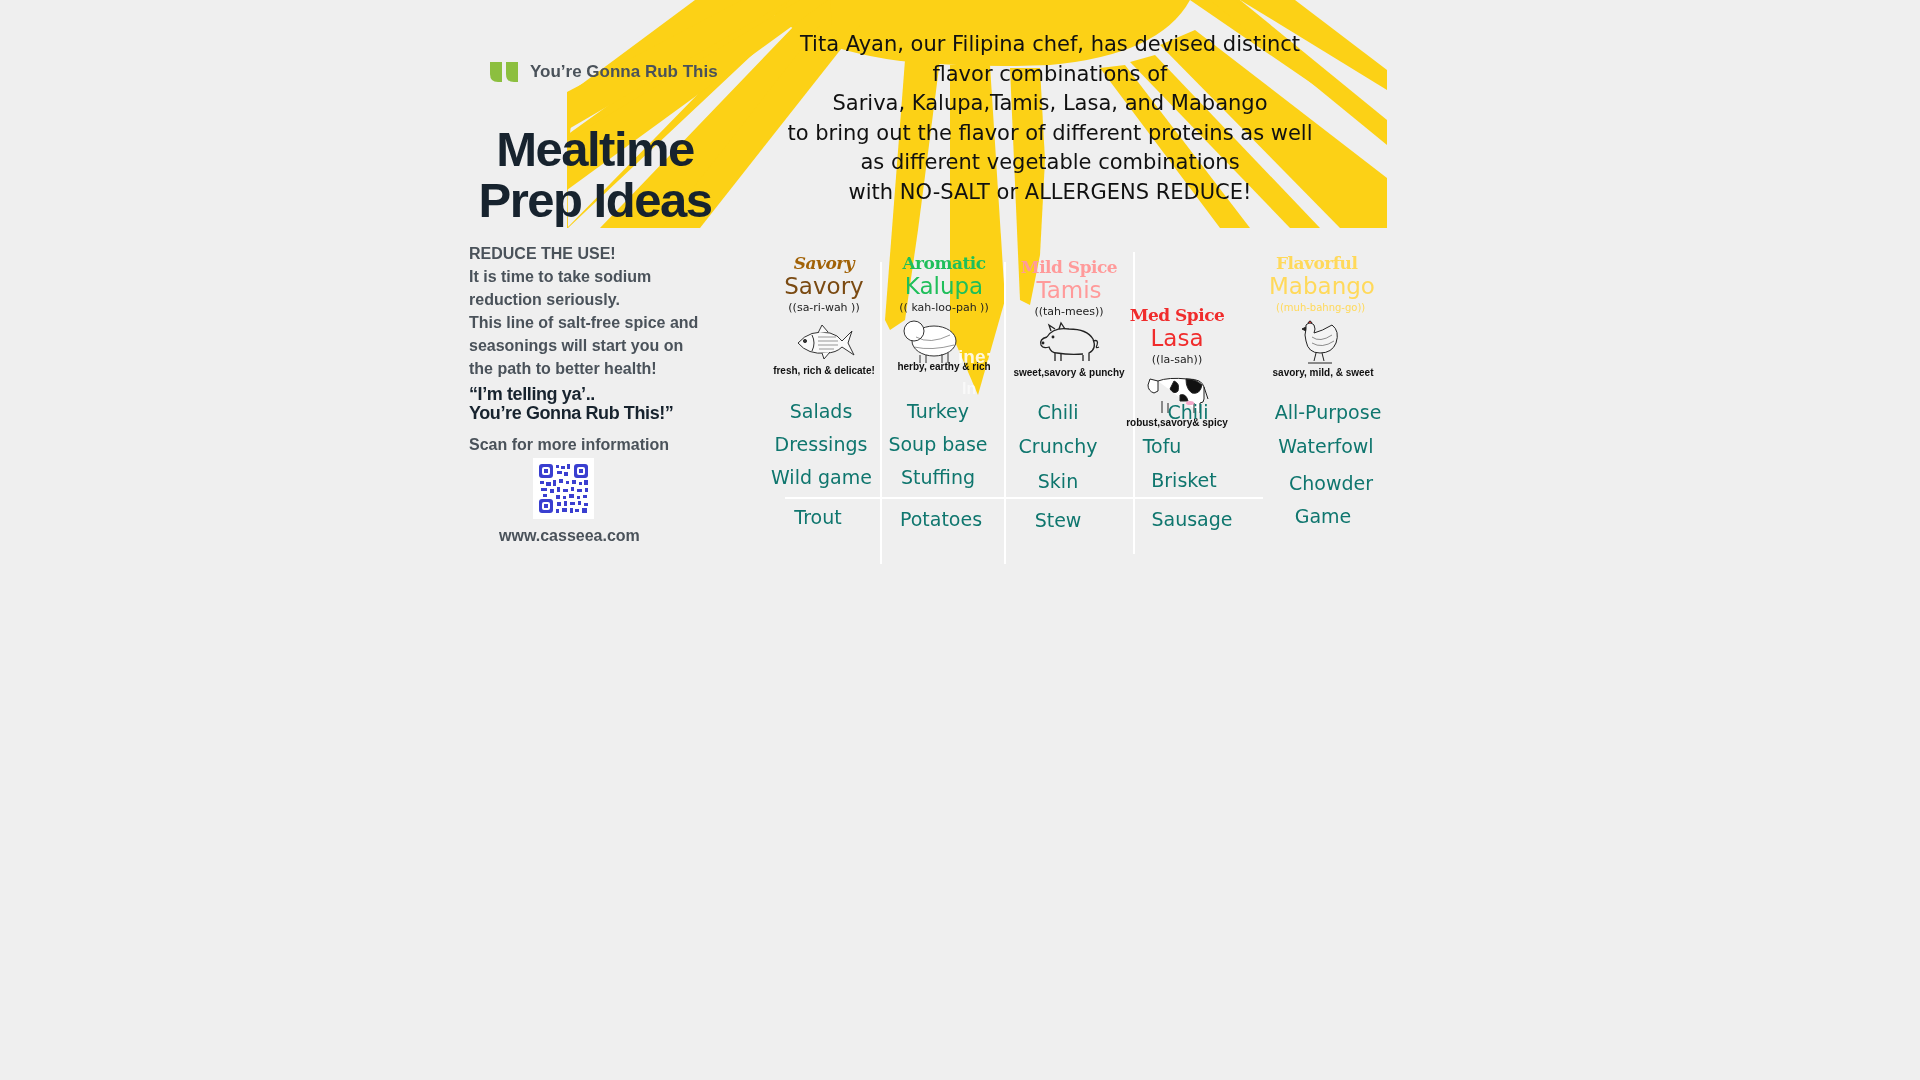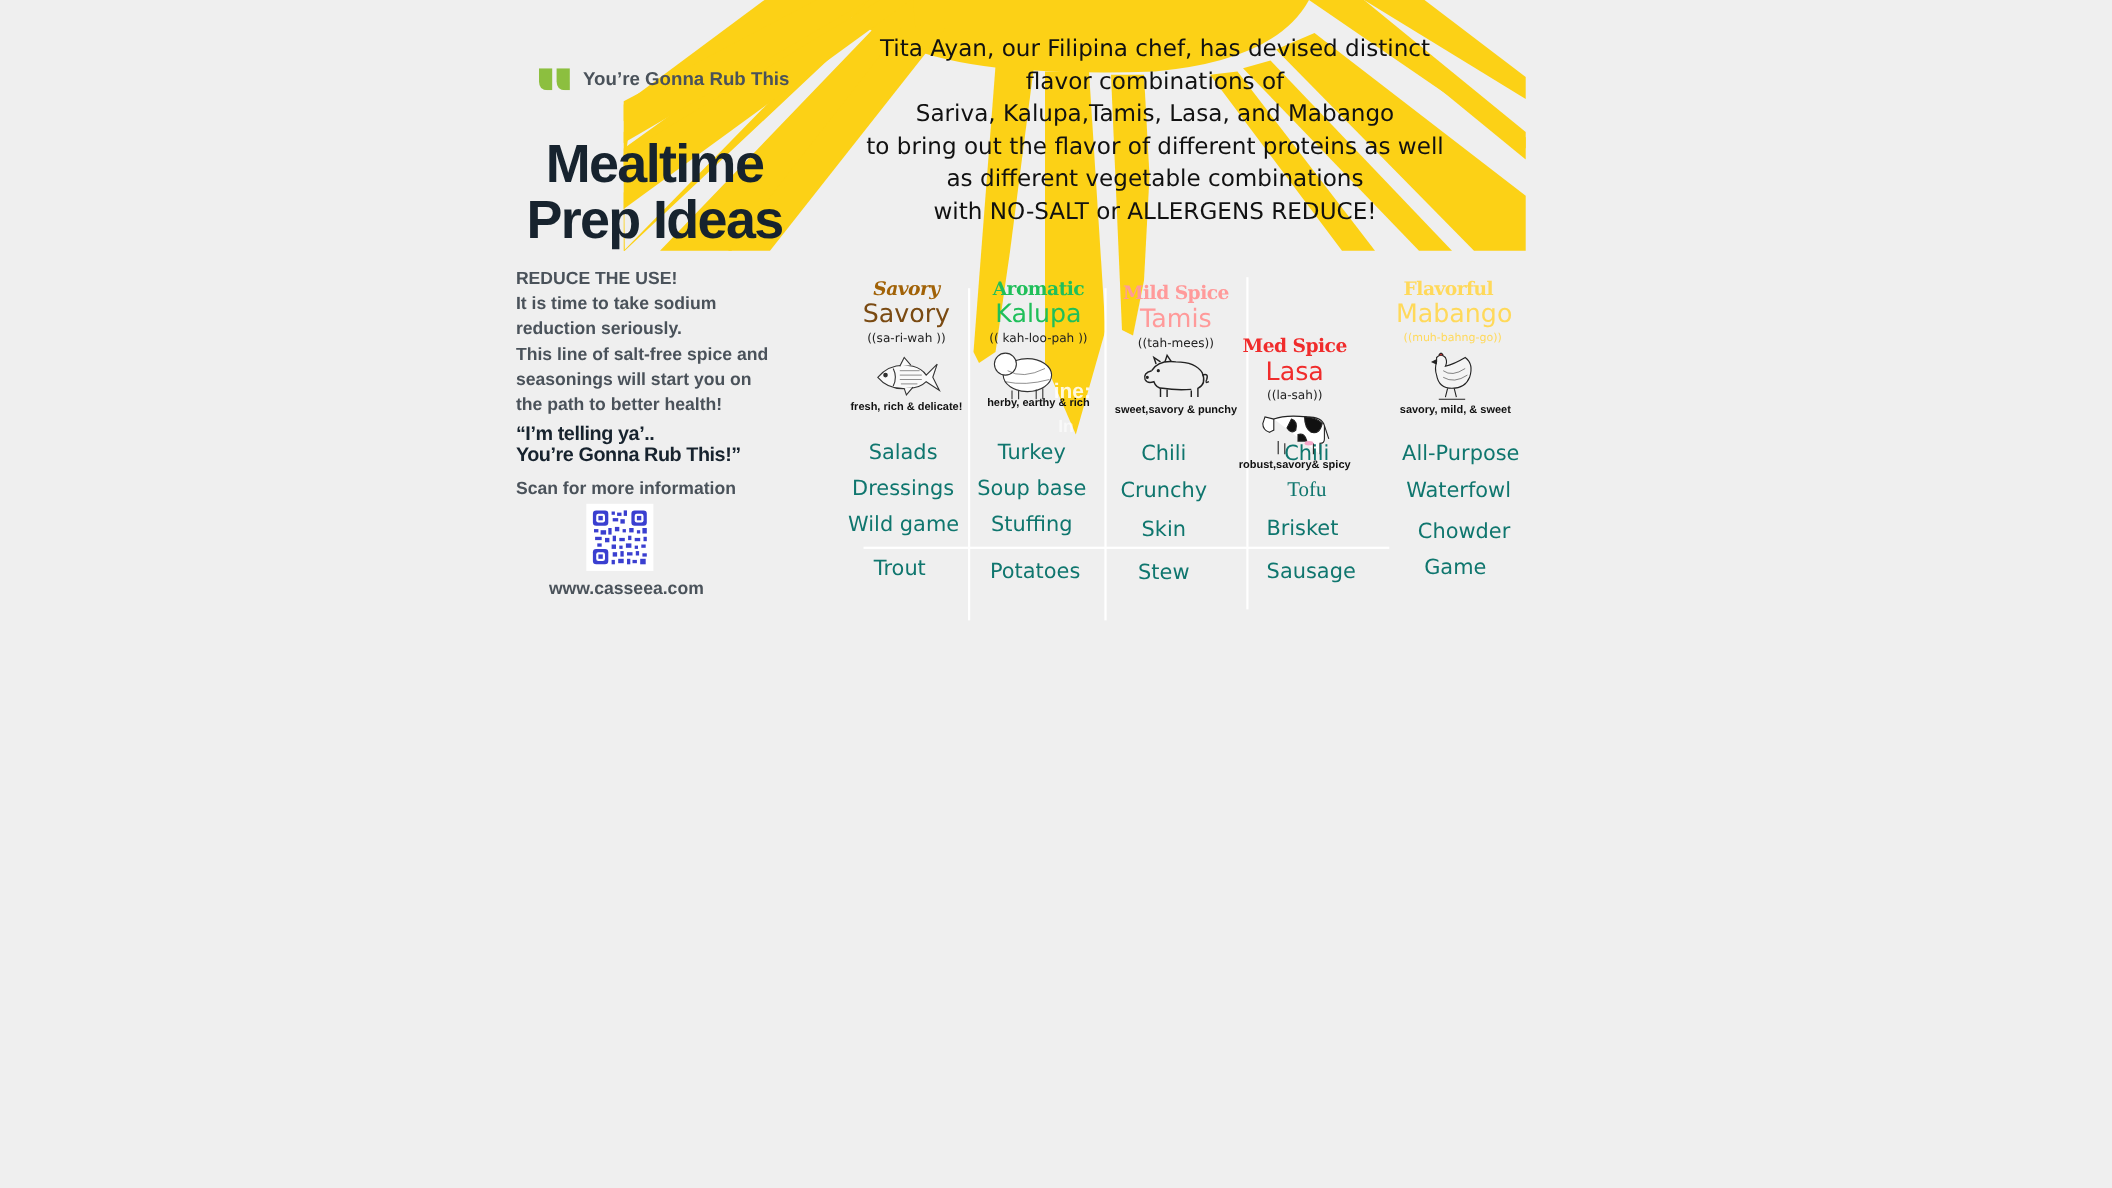--- a/index.html
+++ b/index.html
@@ -354,21 +354,21 @@
   <div class="uses" style="left:888px; top:433px; width:100px;">Soup base</div>
   <div class="uses" style="left:888px; top:466px; width:100px;">Stuffing</div>
   <div class="uses" style="left:891px; top:508px; width:100px;">Potatoes</div>
 
   <div class="uses" style="left:1008px; top:401px; width:100px;">Chili</div>
   <div class="uses" style="left:1008px; top:435px; width:100px;">Crunchy</div>
   <div class="uses" style="left:1008px; top:470px; width:100px;">Skin</div>
   <div class="uses" style="left:1008px; top:509px; width:100px;">Stew</div>
 
   <div class="uses" style="left:1138px; top:401px; width:100px;">Chili</div>
-  <div class="uses" style="left:1138px; top:435px; width:100px;font-family:Liberation Serif, serif;">Tofu</div>
+  <div class="uses" style="left:1112px; top:435px; width:100px;">Tofu</div>
   <div class="uses" style="left:1134px; top:469px; width:100px;">Brisket</div>
   <div class="uses" style="left:1142px; top:508px; width:100px;">Sausage</div>
 
   <div class="uses" style="left:1268px; top:401px; width:120px;">All-Purpose</div>
   <div class="uses" style="left:1266px; top:435px; width:120px;">Waterfowl</div>
   <div class="uses" style="left:1271px; top:472px; width:120px;">Chowder</div>
   <div class="uses" style="left:1263px; top:505px; width:120px;">Game</div>
 
 </div>
 

